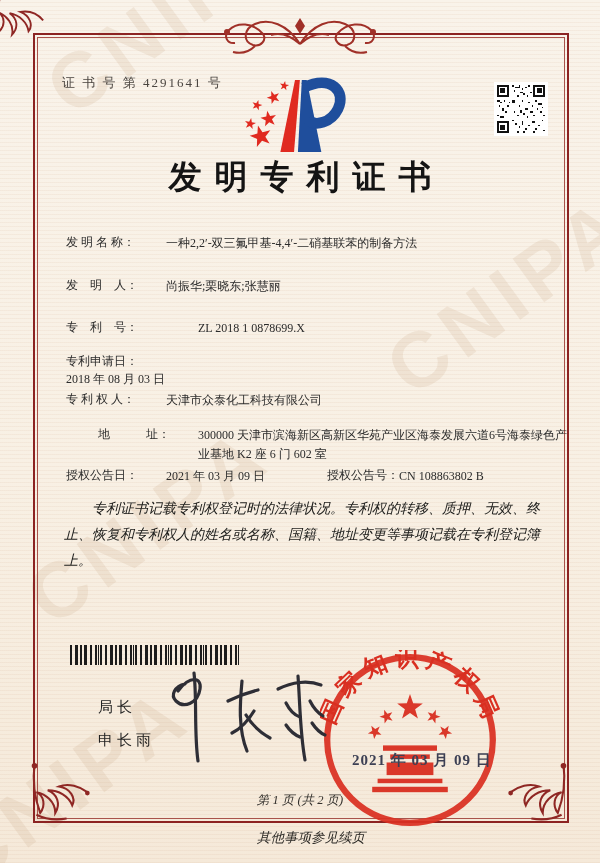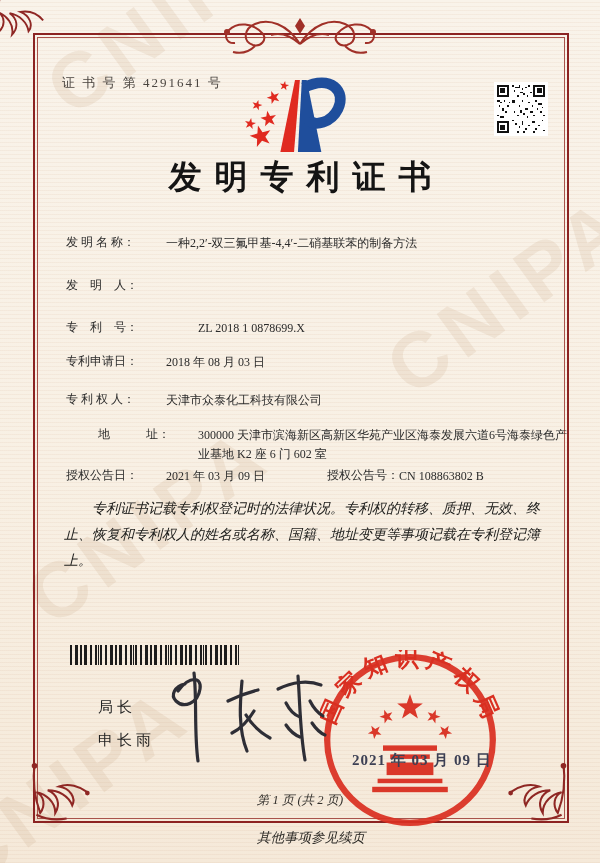--- a/index.html
+++ b/index.html
@@ -203,26 +203,27 @@
 </div>
 
 <div class="abs title">发明专利证书</div>
 
 <div class="frow" style="top:234px;">
   <span class="lbl">发 明 名 称：</span>
   <span class="val">一种2,2′-双三氟甲基-4,4′-二硝基联苯的制备方法</span>
 </div>
 <div class="frow" style="top:277px;">
   <span class="lbl">发　明　人：</span>
+  <span class="val">尚振华;栗晓东;张慧丽</span>
 </div>
 <div class="frow" style="top:319px;gap:32px;">
   <span class="lbl">专　利　号：</span>
   <span class="val">ZL 2018 1 0878699.X</span>
 </div>
-<div class="frow" style="top:353px;">
+<div class="frow" style="top:353px;flex-direction:column;">
   <span class="lbl">专利申请日：</span>
   <span class="val">2018 年 08 月 03 日</span>
 </div>
 <div class="frow" style="top:391px;">
   <span class="lbl">专 利 权 人：</span>
   <span class="val">天津市众泰化工科技有限公司</span>
 </div>
 <div class="frow" style="top:426px;margin-left:32px;">
   <span class="lbl">地　　　址：</span>
   <span class="val">300000 天津市滨海新区高新区华苑产业区海泰发展六道6号海泰绿色产业基地 K2 座 6 门 602 室</span>

